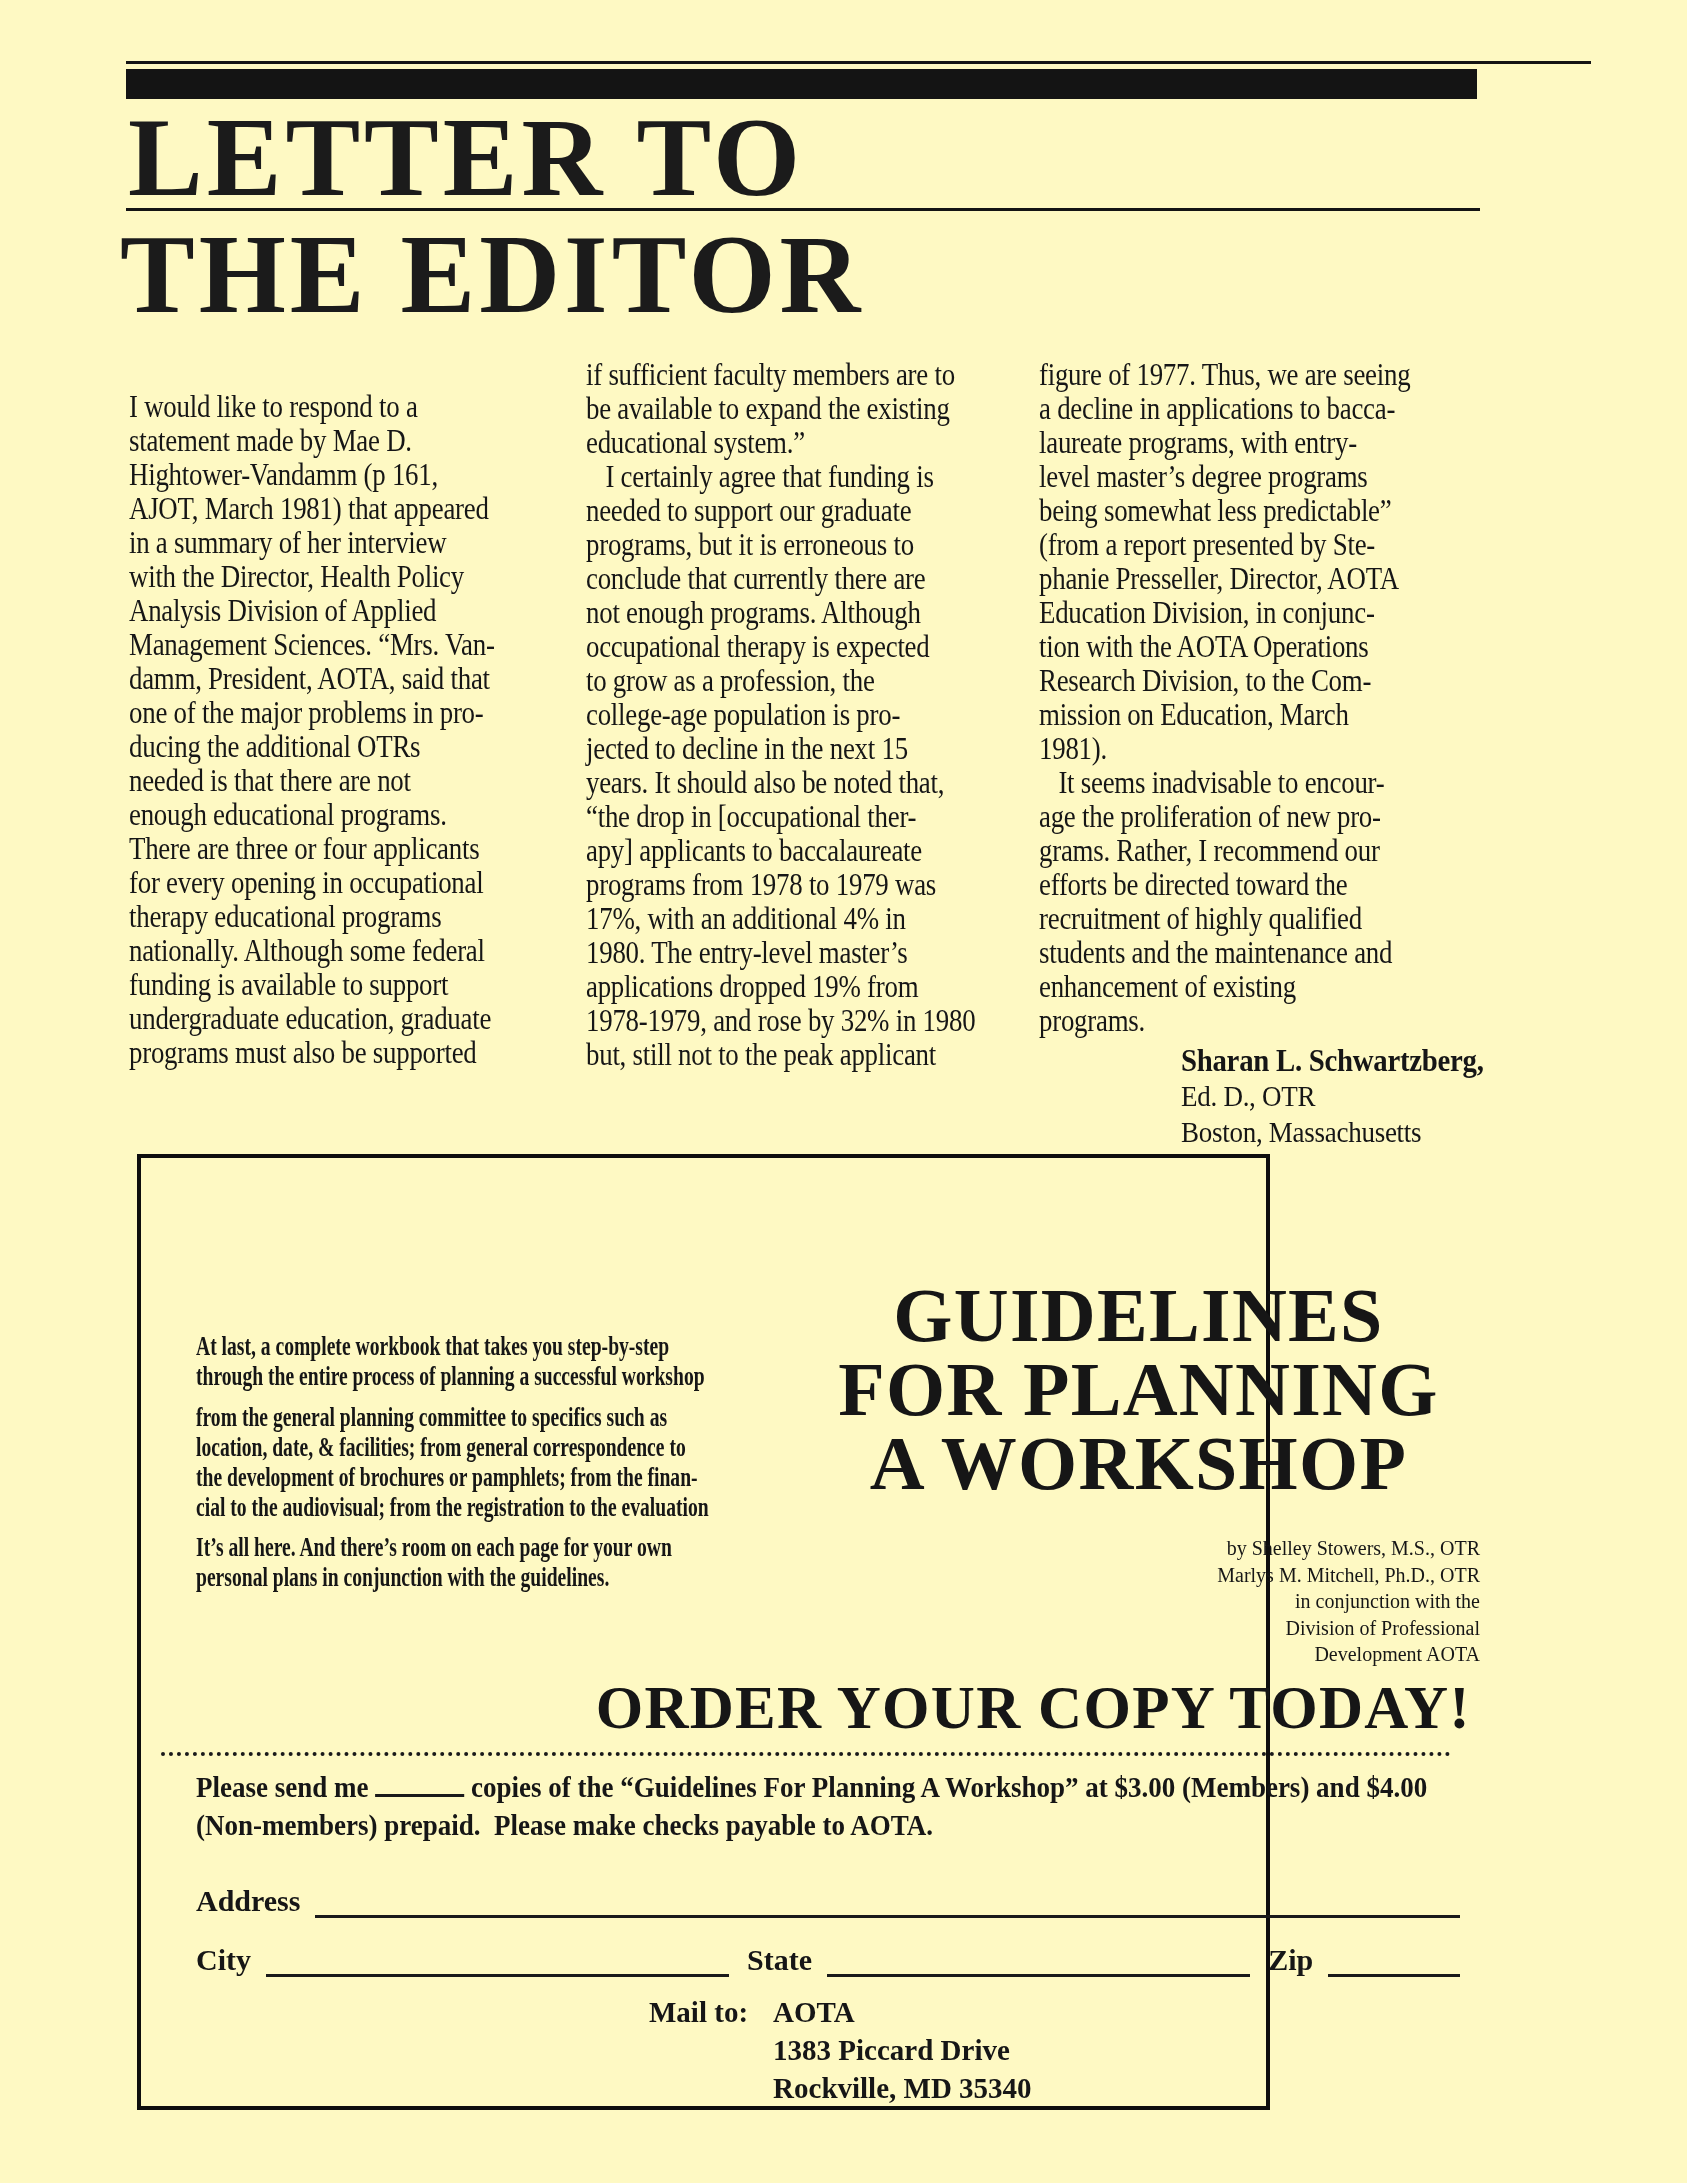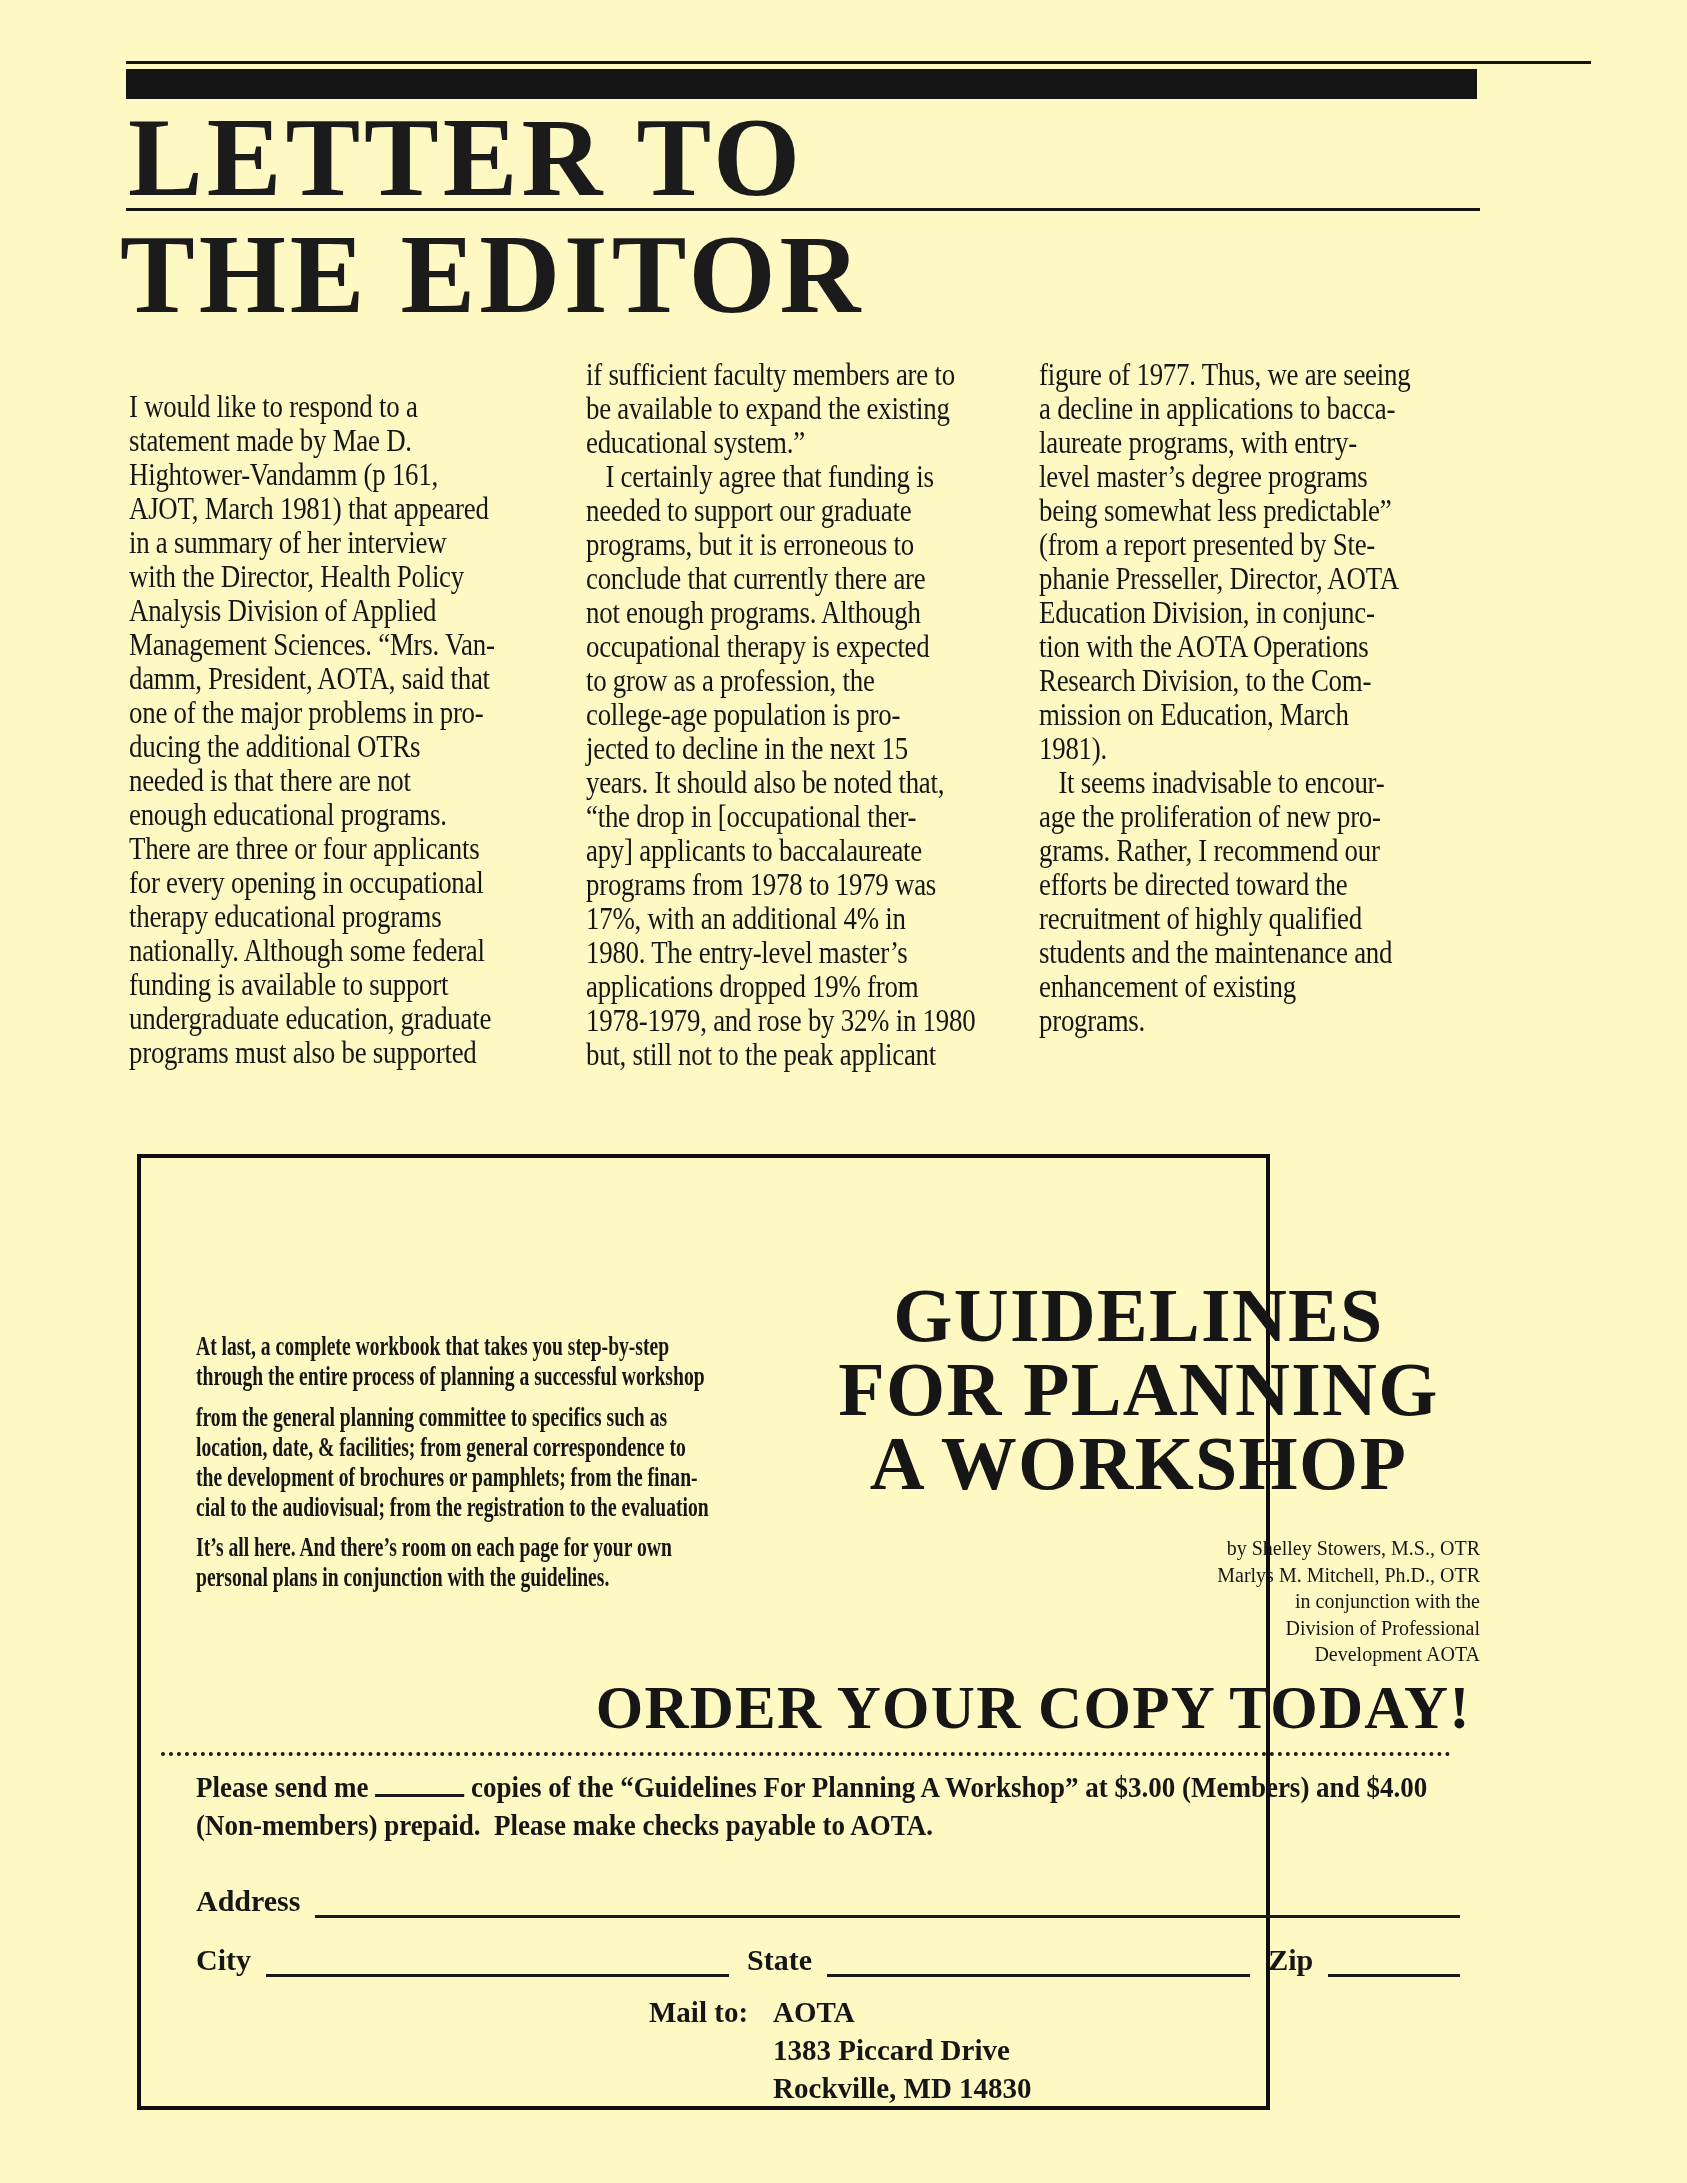--- a/index.html
+++ b/index.html
@@ -122,20 +122,25 @@
         <div class="bl">1981).</div>
         <div class="bl">   It seems inadvisable to encour-</div>
         <div class="bl">age the proliferation of new pro-</div>
         <div class="bl">grams. Rather, I recommend our</div>
         <div class="bl">efforts be directed toward the</div>
         <div class="bl">recruitment of highly qualified</div>
         <div class="bl">students and the maintenance and</div>
         <div class="bl">enhancement of existing</div>
         <div class="bl">programs.</div>
       </div>
+    <div style="margin:5.3px 0 0 142px;">
+      <div class="sig-line sig-name">Sharan L. Schwartzberg,</div>
+      <div class="sig-line">Ed. D., OTR</div>
+      <div class="sig-line">Boston, Massachusetts</div>
+    </div>
   </div>
 
   <div id="ad-box">
 
     <div class="abs ad-intro" style="left:55px;top:173px;width:648px;">
       <div class="blk">
           <div class="ad-line">At last, a complete workbook that takes you step-by-step</div>
           <div class="ad-line">through the entire process of planning a successful workshop</div>
         </div>
       <div class="blk">
@@ -186,19 +191,19 @@
       <span class="frule" style="width:423px;"></span>
       <span class="lbl" style="padding-left:18.5px;">Zip</span>
       <span class="frule grow"></span>
     </div>
 
     <div class="abs mailto" style="left:508px;top:835px;">
       <div style="padding-right:25px;">Mail to:</div>
       <div class="addr">
           <div>AOTA</div>
           <div>1383 Piccard Drive</div>
-          <div>Rockville, MD 14830</div>
+          <div>Rockville, MD 35340</div>
         </div>
     </div>
 
   </div>
 </div>
 
 
 </body></html>

